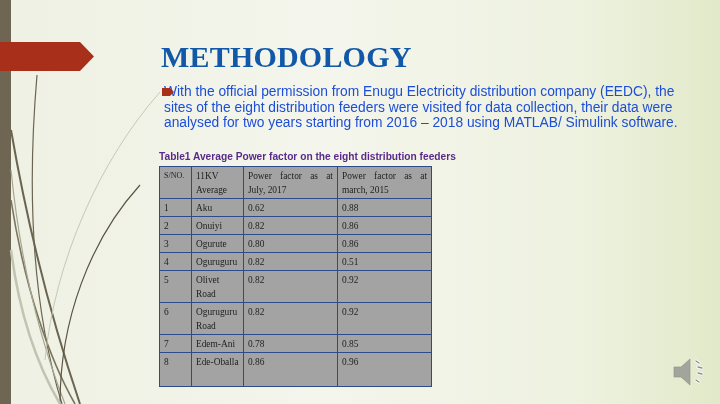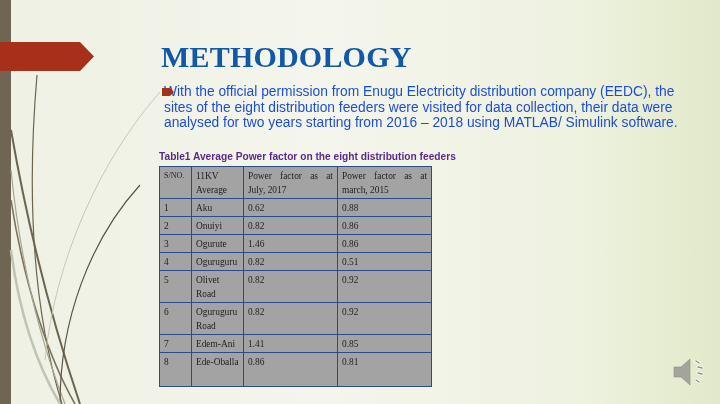--- a/index.html
+++ b/index.html
@@ -100,21 +100,21 @@
   </tr>
   <tr>
     <td>2</td>
     <td>Onuiyi</td>
     <td>0.82</td>
     <td>0.86</td>
   </tr>
   <tr>
     <td>3</td>
     <td>Ogurute</td>
-    <td>1.46</td>
+    <td>0.80</td>
     <td>0.86</td>
   </tr>
   <tr>
     <td>4</td>
     <td>Oguruguru</td>
     <td>0.82</td>
     <td>0.51</td>
   </tr>
   <tr class="tall">
     <td>5</td>
@@ -130,28 +130,28 @@
     <td>
       <div>Oguruguru</div>
       <div>Road</div>
     </td>
     <td>0.82</td>
     <td>0.92</td>
   </tr>
   <tr>
     <td>7</td>
     <td>Edem-Ani</td>
-    <td>1.41</td>
+    <td>0.78</td>
     <td>0.85</td>
   </tr>
   <tr class="last">
     <td>8</td>
     <td>Ede-Oballa</td>
     <td>0.86</td>
-    <td>0.81</td>
+    <td>0.96</td>
   </tr>
 </tbody>
   </table>
 
 <svg class="speaker" viewBox="0 0 36 36">
   <polygon points="2,13 9,13 18,5 18,31 9,23 2,23" fill="#a3a49c" stroke="#8e8f87" stroke-width="0.6"></polygon>
   <g stroke="#ffffff" stroke-width="3" stroke-linecap="round" fill="none">
     <line x1="24" y1="7" x2="27" y2="9"></line>
     <line x1="26" y1="13" x2="30" y2="14"></line>
     <line x1="26" y1="19" x2="30" y2="20"></line>

